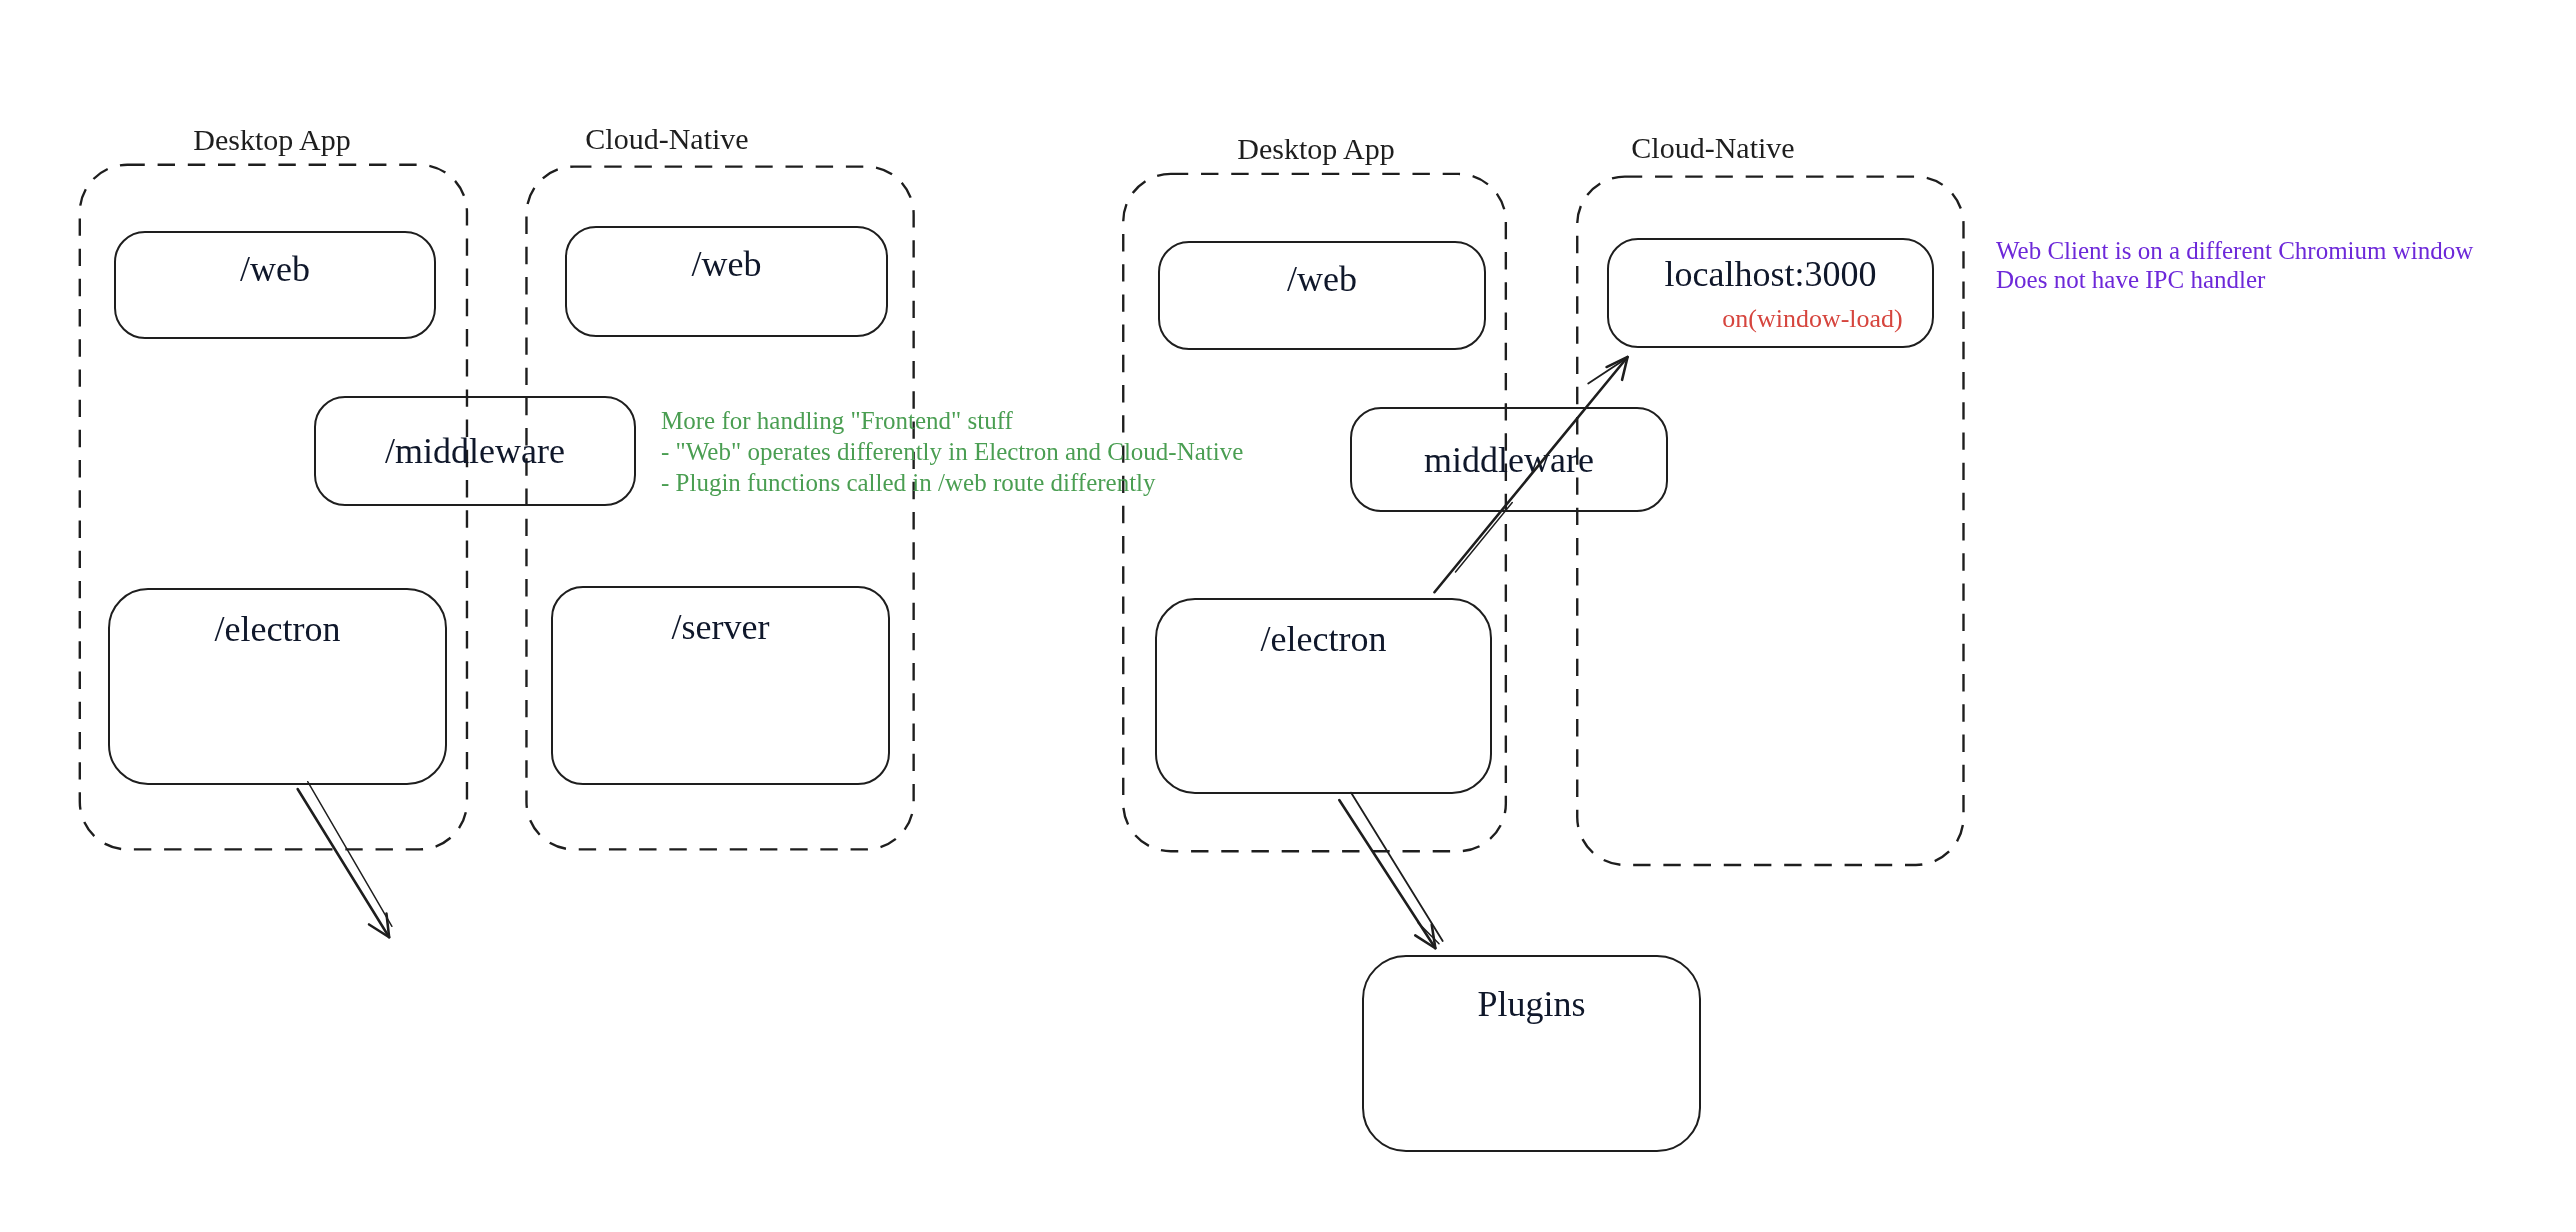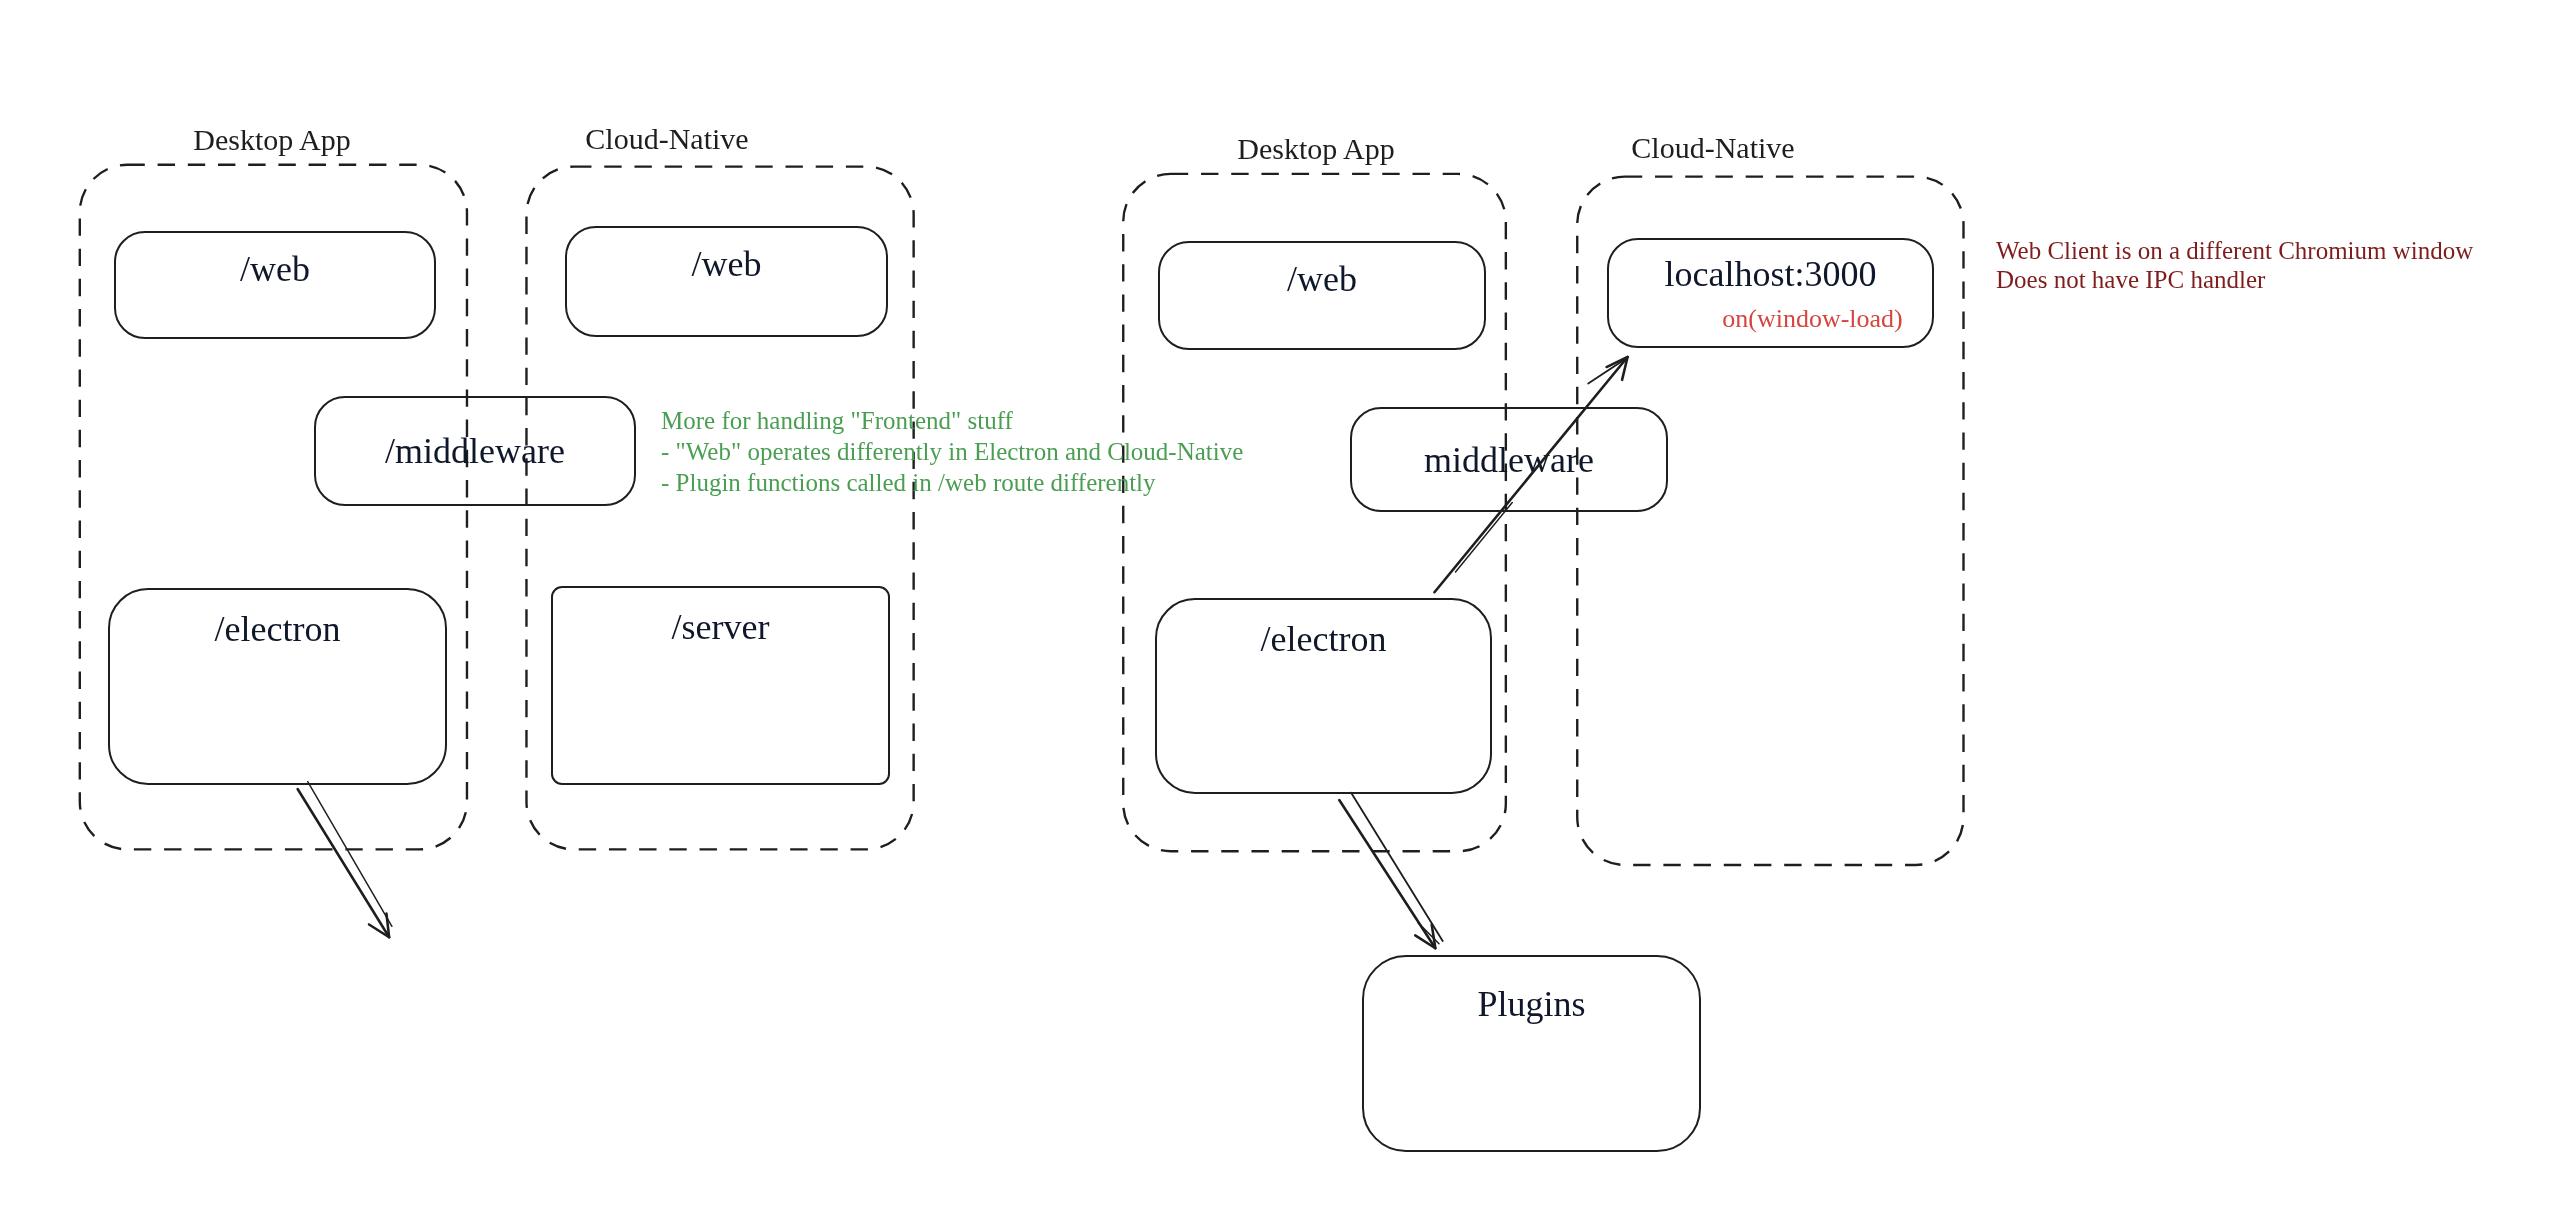--- a/index.html
+++ b/index.html
@@ -6,21 +6,21 @@
   #canvas{position:relative;width:2576px;height:1232px;background:#ffffff;overflow:hidden;
           font-family:Liberation Serif, serif;color:#1e1e1e;}
   .container-title{position:absolute;transform:translateX(-50%);font-size:30px;white-space:nowrap;color:#1e1e1e;}
   .dashed-svg,.arrow-svg{position:absolute;left:0;top:0;pointer-events:none;}
   .box{position:absolute;border:2.7px solid #1e1e1e;background:transparent;display:flex;justify-content:center;align-items:flex-start;box-sizing:border-box;}
   .box .lbl{font-size:36px;white-space:nowrap;color:#0f172a;}
   .box.vcenter{align-items:center;}
   .note{position:absolute;}
   .note div{white-space:nowrap;}
   .note-green{color:#4a9e52;font-size:25px;line-height:31px;}
-  .note-red{color:#7f1d1d;font-size:25px;line-height:29px;}
+  .note-red{color:#6d28d9;font-size:25px;line-height:29px;}
   .red-text{color:#d6453e;}
   .sub-lbl{position:absolute;left:0;right:0;text-align:center;font-size:26px;white-space:nowrap;}
 </style>
 </head>
 <body>
 
 <div id="canvas">
 
   <svg class="dashed-svg" width="2576" height="1232" viewBox="0 0 2814 1346">
     <g fill="none" stroke="#1e1e1e" stroke-width="2.6" stroke-dasharray="19 14">
@@ -41,21 +41,21 @@
   </div>
   <div class="box" style="left:565px;top:226px;width:323px;height:111px;border-radius:31px;padding-top:14.6px;">
     <span class="lbl">/web</span>
   </div>
   <div class="box vcenter" style="left:314px;top:396px;width:322px;height:110px;border-radius:31px;">
     <span class="lbl">/middleware</span>
   </div>
   <div class="box" style="left:108px;top:588px;width:339px;height:197px;border-radius:40px;padding-top:18.3px;">
     <span class="lbl">/electron</span>
   </div>
-  <div class="box" style="left:551px;top:586px;width:339px;height:199px;border-radius:11px;padding-top:18.3px;">
+  <div class="box" style="left:551px;top:586px;width:339px;height:199px;border-radius:32px;padding-top:18.3px;">
     <span class="lbl red-text">/server</span>
   </div>
 
   <div class="note note-green" style="left:661px;top:405px;">
     <div>More for handling "Frontend" stuff</div>
     <div>- "Web" operates differently in Electron and Cloud-Native</div>
     <div>- Plugin functions called in /web route differently</div>
   </div>
 
   <div class="box" style="left:1158px;top:241px;width:328px;height:109px;border-radius:31px;padding-top:14.6px;">

